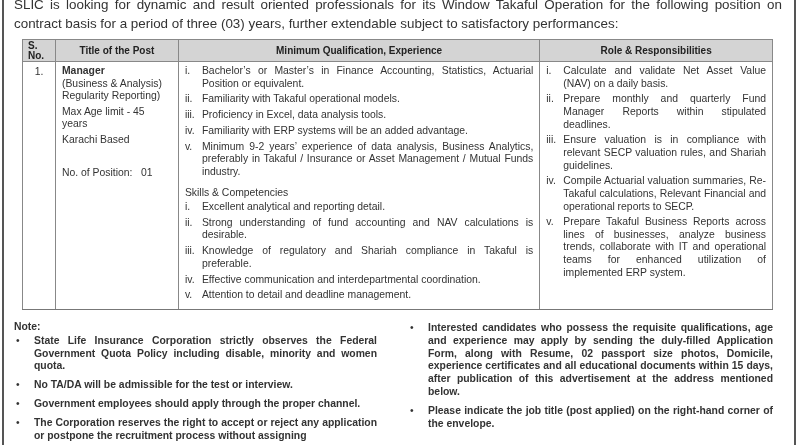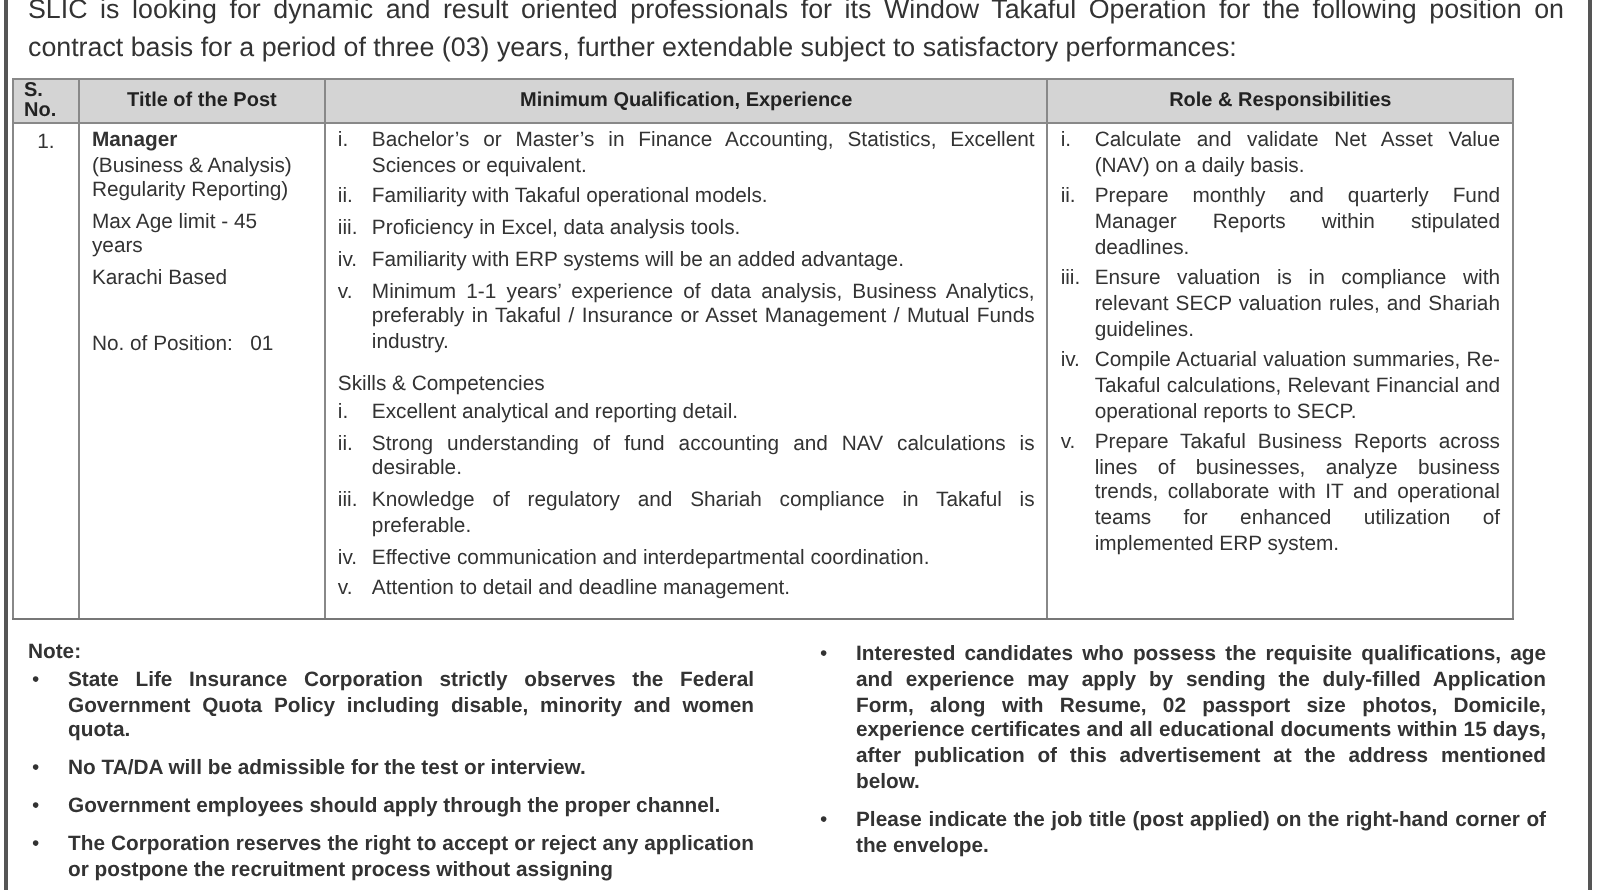--- a/index.html
+++ b/index.html
@@ -7,21 +7,21 @@
     width:800px; height:445px; overflow:hidden; background:#ffffff;
     font-family:"Liberation Sans", sans-serif; color:#2a2a2a; position:relative;
   }
   .frame-left { position:absolute; left:2px; top:0; width:2px; height:445px; background:#555; }
   .frame-right { position:absolute; left:794px; top:0; width:2px; height:445px; background:#555; }
   .intro {
     position:absolute; left:14px; top:-5px; width:768px;
     font-size:13.4px; line-height:19px; text-align:justify; color:#333;
   }
   table.jobs {
-    position:absolute; left:6px; top:39px; width:751px;
+    position:absolute; left:22px; top:39px; width:751px;
     border-collapse:collapse; font-size:10.4px; color:#333;
   }
   table.jobs th {
     background:#d4d4d4; font-weight:bold; height:21px; font-size:10px;
     border:1px solid #888; padding:0 4px; color:#222;
   }
   table.jobs td {
     border-left:1px solid #888; border-right:1px solid #888; border-bottom:1px solid #777;
     vertical-align:top; padding:3px 6px 4px 6px; line-height:12.6px;
   }
@@ -77,37 +77,37 @@
         <div>Regularity Reporting)</div>
         <div>Max Age limit - 45 years</div>
         <div>Karachi Based</div>
         <div class="gap"></div>
         <div style="white-space:pre">No. of Position:   01</div>
       </td>
       <td>
         <ol class="roman">
           <li>
               <span class="num">i.</span>
-              <span class="txt">Bachelor’s or Master’s in Finance Accounting, Statistics, Excellent Sciences or equivalent.</span>
+              <span class="txt">Bachelor’s or Master’s in Finance Accounting, Statistics, Actuarial Position or equivalent.</span>
             </li>
           <li>
               <span class="num">ii.</span>
               <span class="txt">Familiarity with Takaful operational models.</span>
             </li>
           <li>
               <span class="num">iii.</span>
               <span class="txt">Proficiency in Excel, data analysis tools.</span>
             </li>
           <li>
               <span class="num">iv.</span>
               <span class="txt">Familiarity with ERP systems will be an added advantage.</span>
             </li>
           <li>
               <span class="num">v.</span>
-              <span class="txt">Minimum 1-1 years’ experience of data analysis, Business Analytics, preferably in Takaful / Insurance or Asset Management / Mutual Funds industry.</span>
+              <span class="txt">Minimum 9-2 years’ experience of data analysis, Business Analytics, preferably in Takaful / Insurance or Asset Management / Mutual Funds industry.</span>
             </li>
         </ol>
         <div class="skills-h">Skills &amp; Competencies</div>
         <ol class="roman">
           <li>
               <span class="num">i.</span>
               <span class="txt">Excellent analytical and reporting detail.</span>
             </li>
           <li>
               <span class="num">ii.</span>

